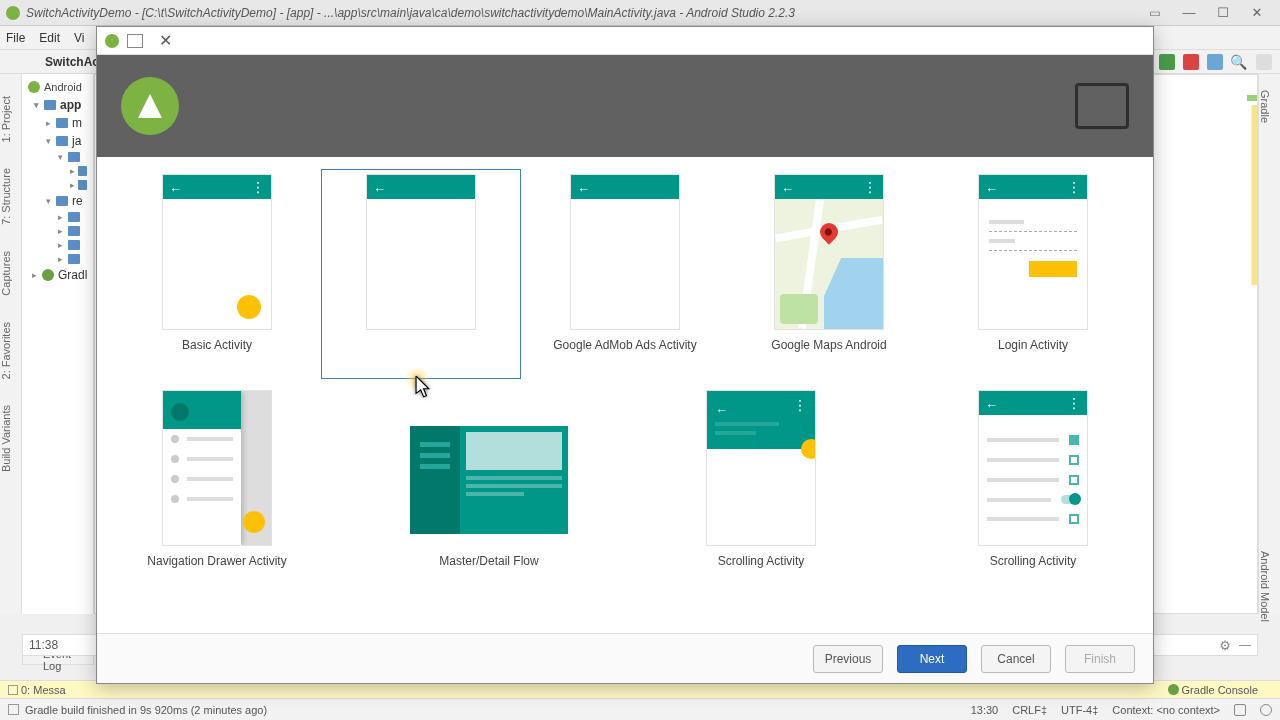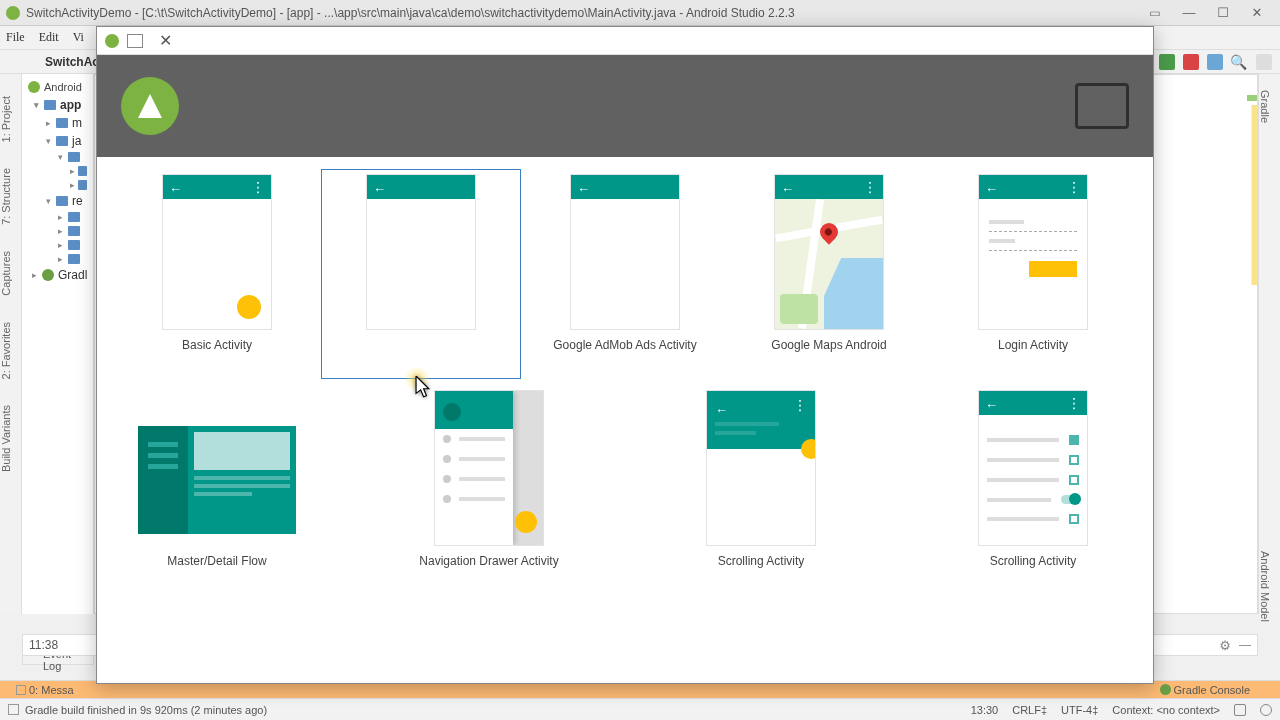--- a/index.html
+++ b/index.html
@@ -1,27 +1,27 @@
 <!DOCTYPE html>
 <html><head>
 <meta charset="utf-8">
 <style>
 * { margin: 0; padding: 0; box-sizing: border-box; font-family: "Segoe UI", Tahoma, sans-serif; }
 body { background: #f0f0f0; width: 1280px; height: 720px; overflow: hidden; position: relative; }
 
 
 .main-titlebar { height: 26px; background: #e8e8e8; display: flex; align-items: center; padding: 0 6px; font-size: 12px; color: #555; border-bottom: 1px solid #ccc; }
 .main-titlebar .android-icon { width: 14px; height: 14px; background: #7cb342; border-radius: 50%; margin-right: 6px; }
-.main-titlebar .title-text { flex: 1; }
+.main-titlebar .title-text { flex: 1; font-style: italic; }
 .main-titlebar .win-btn { width: 34px; height: 20px; display: flex; align-items: center; justify-content: center; color: #666; font-size: 13px; cursor: pointer; }
 .main-titlebar .small-icon-btn { width: 18px; height: 18px; margin-right: 8px; color: #666; display:flex; align-items:center; justify-content:center; }
 
 
 .menubar { height: 24px; background: #f2f2f2; display: flex; align-items: center; padding: 0 6px; font-size: 12px; color: #333; border-bottom: 1px solid #ddd; }
-.menubar span { margin-right: 14px; cursor: pointer; font-family: Liberation Serif, serif; }
+.menubar span { margin-right: 14px; cursor: pointer; }
 
 
 .breadcrumb-bar { height: 24px; background: #f2f2f2; display: flex; align-items: center; padding: 0 8px; font-size: 12px; color: #555; border-bottom: 1px solid #ddd; }
 .breadcrumb-bar .left { display:flex; align-items:center; gap:6px;}
 .breadcrumb-bar .right { margin-left:auto; display:flex; align-items:center; gap:8px;}
 .toolbar-btn { width:16px; height:16px; background:#ccc; border-radius:2px; display:inline-block;}
 .toolbar-btn.red { background:#d94343;}
 .breadcrumb-bar .search-icon { font-size:14px; color:#666;}
 .breadcrumb-bar .avatar { width:16px; height:16px; background:#ddd; border-radius:2px;}
 
@@ -40,21 +40,21 @@
 .project-tree .tree-item .arrow { width:10px; font-size:9px; color:#888;}
 .project-tree .tree-item.bold { font-weight:bold;}
 .project-tree .tree-item .gradle-icon{width:12px;height:12px;background:#6a9f46;border-radius:50%;margin-right:4px;}
 
 
 .eventlog-tab { position: absolute; left: 22px; top: 645px; width: 72px; height: 20px; background: #f2f2f2; border:1px solid #ddd; font-size:11px; color:#555; padding:2px 20px;}
 .eventlog-area { position: absolute; left: 22px; top: 634px; width: 1236px; height: 22px; background:#fff; border:1px solid #ddd; font-size:12px; color:#555; padding:2px 6px; display:flex; align-items:center;}
 .eventlog-area .config-icon {margin-left:auto; font-size:13px; color:#888; margin-right:8px;}
 
 
-.bottom-tabs { position:absolute; left:0; top:680px; width:1280px; height:18px; background:#fdba74; border-top:1px solid #ddd; font-size:11px; color:#555; display:flex; align-items:center; padding:0 16px;}
+.bottom-tabs { position:absolute; left:0; top:680px; width:1280px; height:18px; background:#fef9c3; border-top:1px solid #ddd; font-size:11px; color:#555; display:flex; align-items:center; padding:0 8px;}
 .bottom-tabs .tab { margin-right:14px; display:flex; align-items:center; gap:3px; cursor:pointer;}
 .bottom-tabs .tab .sq{width:10px;height:10px;border:1px solid #999;}
 .bottom-tabs .right-group{margin-left:auto; display:flex; align-items:center; gap:4px;}
 .bottom-tabs .right-group .gicon{width:11px;height:11px;background:#6a9f46;border-radius:50%;}
 .statusbar { position:absolute; left:0; top:698px; width:1280px; height:22px; background:#f2f2f2; border-top:1px solid #ddd; font-size:11px; color:#555; display:flex; align-items:center; padding:0 8px;}
 .statusbar .sq{width:11px;height:11px;border:1px solid #999;margin-right:6px;}
 .statusbar .right{margin-left:auto; display:flex; align-items:center; gap:14px;}
 .statusbar .mini-icon{width:12px;height:12px;border:1px solid #888;border-radius:2px;}
 
 
@@ -383,39 +383,20 @@
             </div>
           <div class="login-body">
             <div class="login-line short"></div>
             <div class="login-line dashed"></div>
             <div class="login-line short" style="width:30%;"></div>
             <div class="login-line dashed"></div>
             <div class="login-btn"></div>
           </div>
         </div>
         <div class="template-label">Login Activity</div>
-      </div>
-
-      <div class="template-cell row2">
-        <div class="template-thumb" style="border:none;width:160px;height:156px;display:flex;align-items:center;">
-          <div class="md-body">
-            <div class="md-left">
-                <div class="ln"></div>
-                <div class="ln"></div>
-                <div class="ln"></div>
-              </div>
-            <div class="md-right">
-                <div class="md-card"></div>
-                <div class="md-line"></div>
-                <div class="md-line"></div>
-                <div class="md-line" style="width:60%;"></div>
-              </div>
-          </div>
-        </div>
-        <div class="template-label">Master/Detail Flow</div>
       </div>
 
       <div class="template-cell row2">
         <div class="template-thumb">
           <div class="nd-body">
             <div class="nd-right"></div>
             <div class="nd-drawer">
               <div class="hdr"></div>
                 <div class="av"></div>
               <div class="nd-item">
@@ -435,20 +416,39 @@
                   <span class="bar"></span>
                 </div>
             </div>
             <div class="nd-fab"></div>
           </div>
         </div>
         <div class="template-label">Navigation Drawer Activity</div>
       </div>
 
       <div class="template-cell row2">
+        <div class="template-thumb" style="border:none;width:160px;height:156px;display:flex;align-items:center;">
+          <div class="md-body">
+            <div class="md-left">
+                <div class="ln"></div>
+                <div class="ln"></div>
+                <div class="ln"></div>
+              </div>
+            <div class="md-right">
+                <div class="md-card"></div>
+                <div class="md-line"></div>
+                <div class="md-line"></div>
+                <div class="md-line" style="width:60%;"></div>
+              </div>
+          </div>
+        </div>
+        <div class="template-label">Master/Detail Flow</div>
+      </div>
+
+      <div class="template-cell row2">
         <div class="template-thumb">
           <div class="sc-body">
             <div class="sc-hdr"><span class="back">←</span><span class="menu-dots">⋮</span><div class="ln"></div><div class="ln" style="width:45%;"></div></div>
             <div class="sc-fab"></div>
           </div>
         </div>
         <div class="template-label">Scrolling Activity</div>
       </div>
 
       <div class="template-cell row2">
@@ -479,20 +479,26 @@
                 <span class="chk"></span>
               </div>
           </div>
         </div>
         <div class="template-label">Scrolling Activity</div>
       </div>
     </div>
     <div class="fade-bottom"></div>
   </div>
 
+  <div class="dialog-footer">
+    <button class="dlg-btn">Previous</button>
+    <button class="dlg-btn primary">Next</button>
+    <button class="dlg-btn">Cancel</button>
+    <button class="dlg-btn" disabled="">Finish</button>
+  </div>
 </div>
 
 <div class="cursor-glow"></div>
 <div class="cursor">
   <svg viewBox="0 0 12 19">
       <path d="M0 0 L0 15 L4 12 L6.5 18 L9 17 L6.5 11 L11 11 Z" fill="#fff" stroke="#000" stroke-width="1"></path>
     </svg>
 </div>
 
 </body></html>

